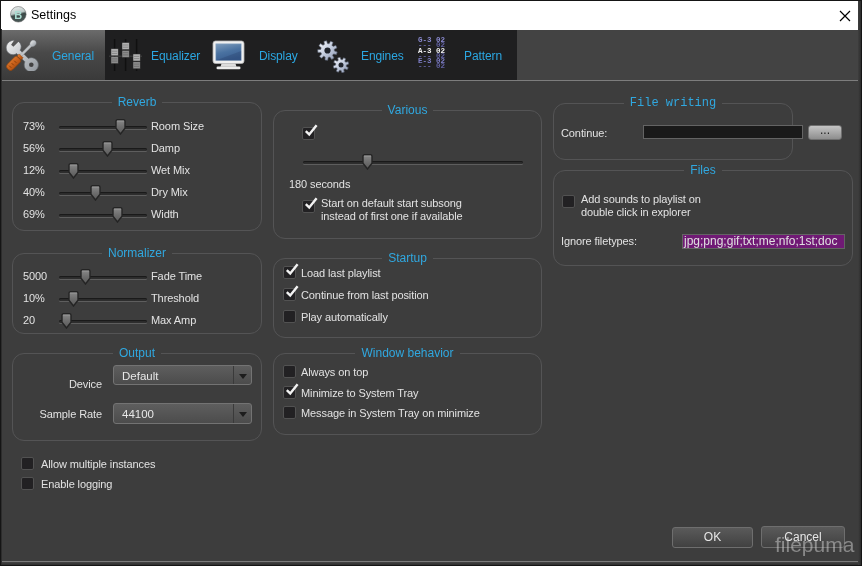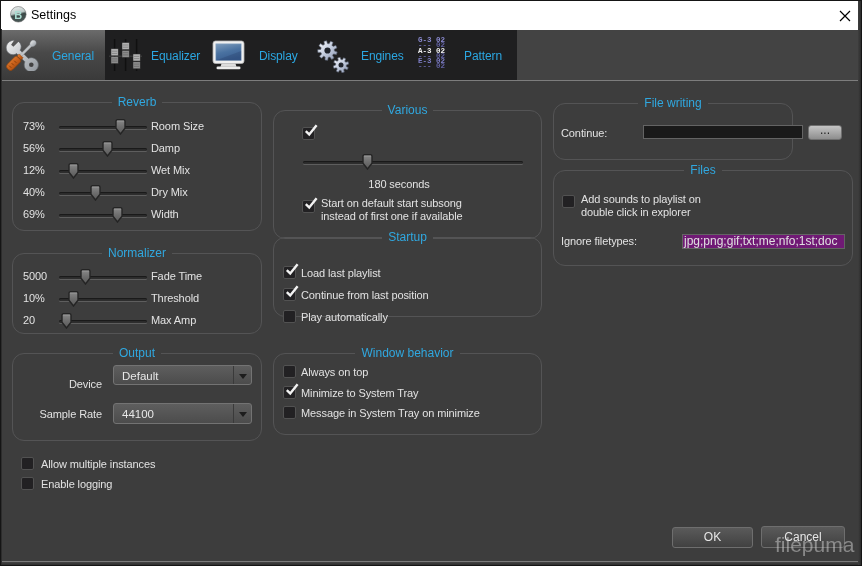--- a/index.html
+++ b/index.html
@@ -189,38 +189,38 @@
         <defs>
           <linearGradient id="tg9" x1="0" y1="0" x2="0" y2="1">
             <stop offset="0" stop-color="#d6d6d6"></stop>
             <stop offset="0.14" stop-color="#828282"></stop>
             <stop offset="0.5" stop-color="#6e6e6e"></stop>
             <stop offset="1" stop-color="#585858"></stop>
           </linearGradient>
         </defs>
         <path d="M1,2.2 Q1,0.8 2.4,0.8 L8.6,0.8 Q10,0.8 10,2.2 L10,9.2 L5.5,15 L1,9.2 Z" fill="url(#tg9)" stroke="#242424" stroke-width="1.4"></path>
       </svg></div>
-  <div class="lbl" style="left:288px;top:177px;width:220px;text-align:center;">180 seconds</div>
+  <div class="lbl" style="left:288px;top:177px;width:220px;text-align:left;">180 seconds</div>
   <div class="cb" style="left:301px;top:199px;"></div>
   <svg class="chk" style="left:302px;top:195px;" viewBox="0 0 17 15">
       <path d="M2.8,8.2 L6.2,11.4 L13.6,2.2" stroke="#f2f2f2" stroke-width="2.4" fill="none"></path>
     </svg>
   <div class="lbl" style="left:320px;top:196px;">Start on default start subsong<br>instead of first one if available</div>
 
-  <div class="gb" style="left:272px;top:236px;width:269px;height:80px;">
+  <div class="gb" style="left:272px;top:257px;width:269px;height:80px;">
       <div class="gt"><span>Startup</span></div>
     </div>
   <div id="startup-rows"></div>
 
   <div class="gb" style="left:272px;top:352px;width:269px;height:82px;">
       <div class="gt"><span>Window behavior</span></div>
     </div>
   <div id="winb-rows"></div>
 
-  <div class="gb" style="left:552px;top:102px;width:240px;height:57px;">
+  <div class="gb" style="left:552px;top:102px;width:240px;height:57px;font-family:Liberation Mono, monospace;">
       <div class="gt"><span>File writing</span></div>
     </div>
   <div class="lbl" style="left:560px;top:126px;">Continue:</div>
   <div class="inp" style="left:642px;top:124px;width:160px;height:14px;"></div>
   <div class="btn" style="left:807px;top:124px;width:34px;height:15px;background:linear-gradient(#c4c4c4,#8e8e8e);color:#222;line-height:8px;border:1px solid #6f6f6f;">...</div>
 
   <div class="gb" style="left:552px;top:169px;width:300px;height:96px;">
       <div class="gt"><span>Files</span></div>
     </div>
   <div class="cb" style="left:561px;top:194px;"></div>

